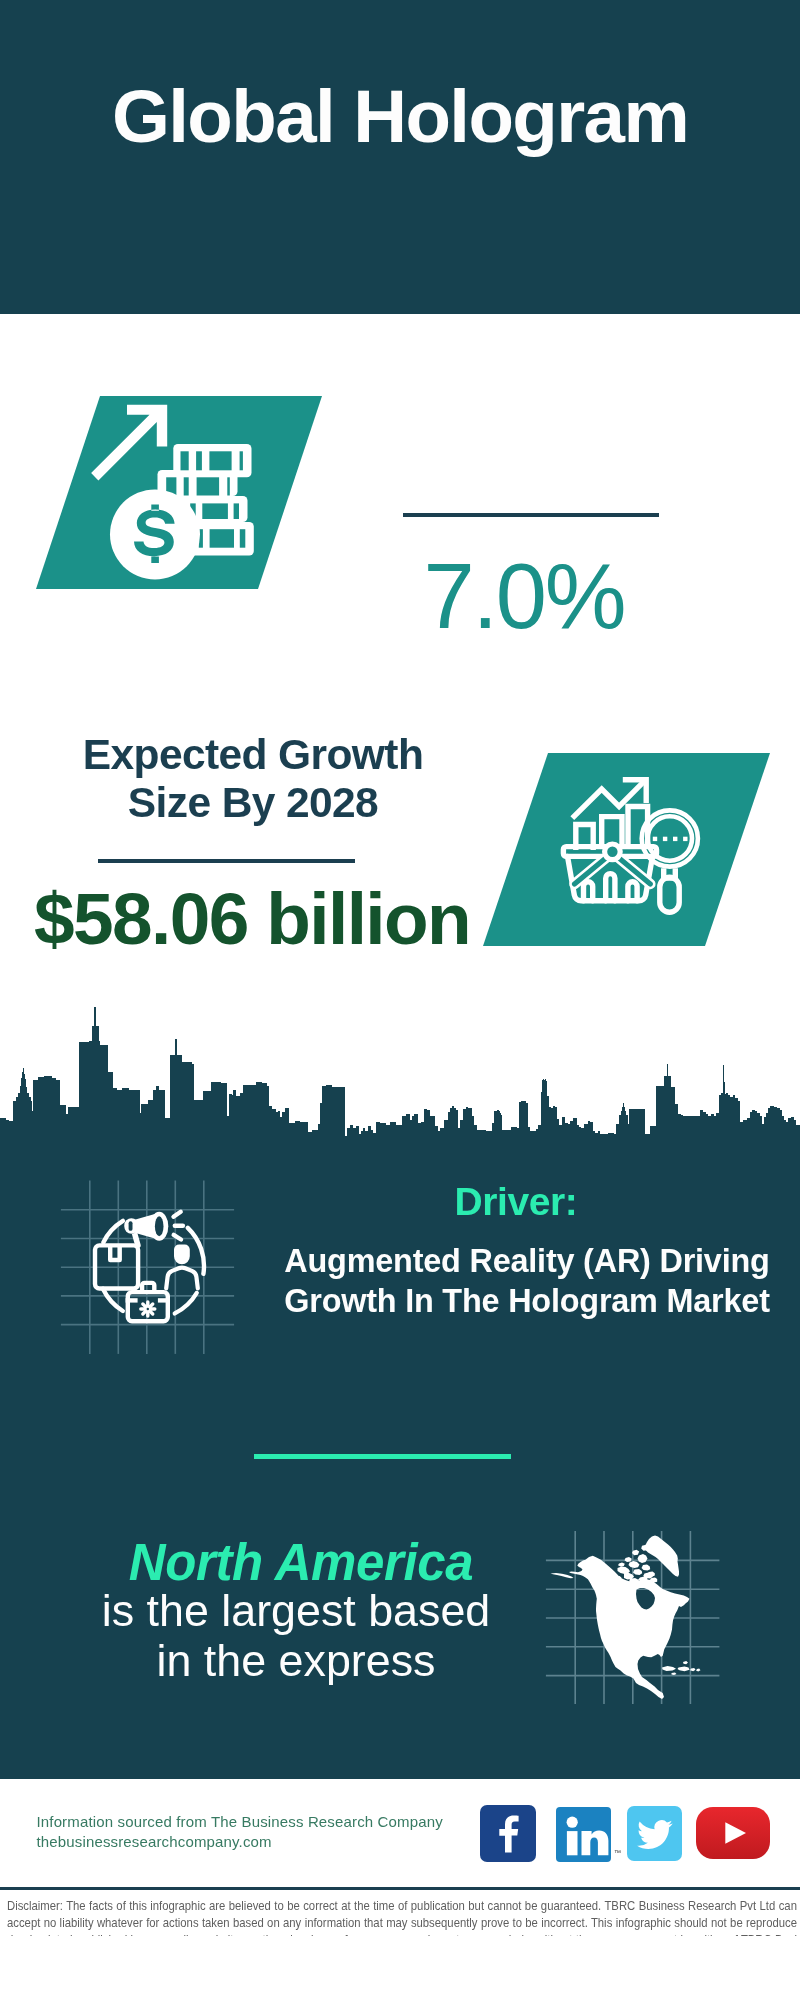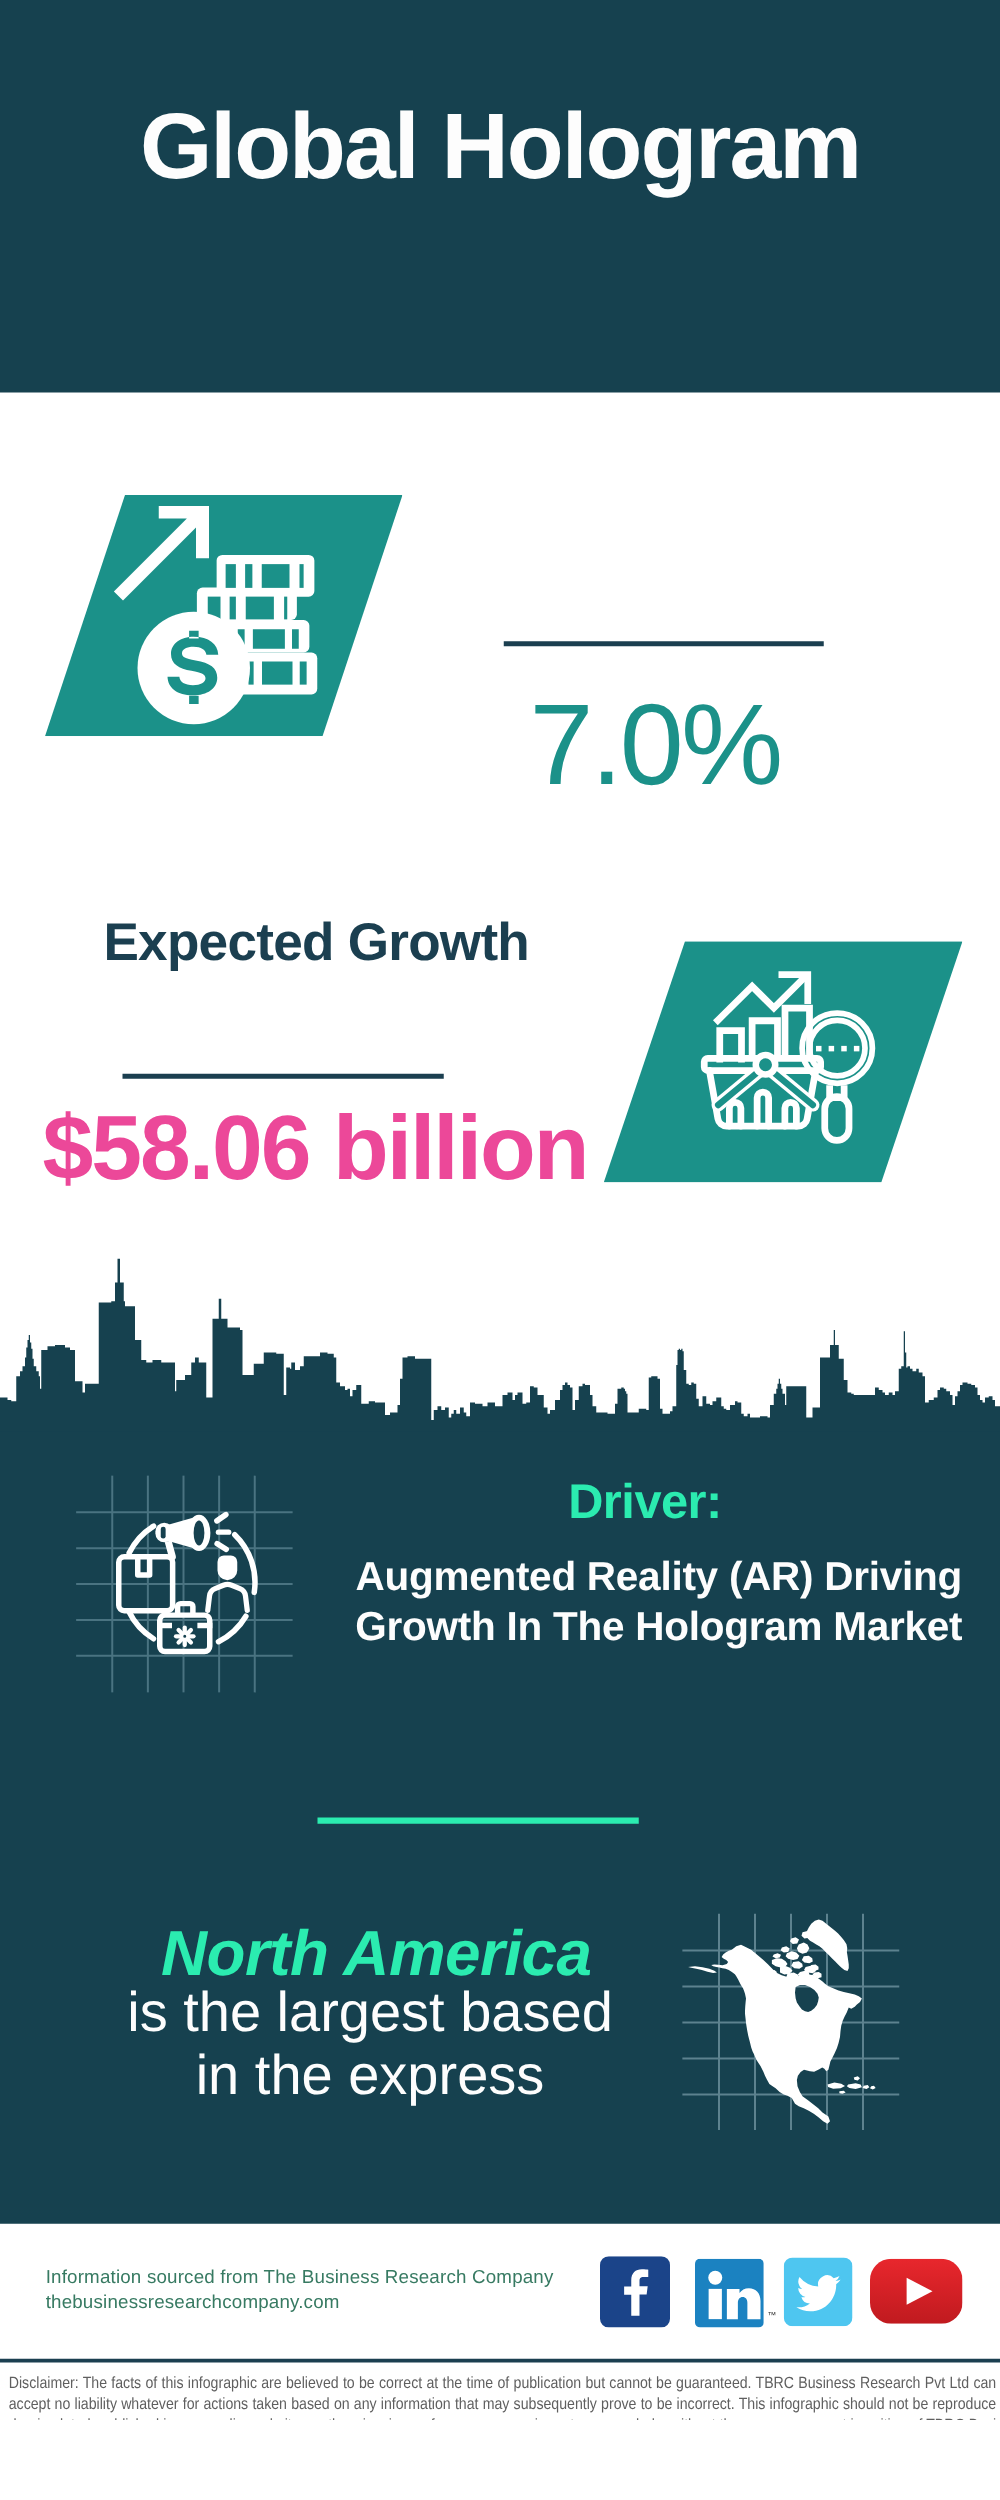--- a/index.html
+++ b/index.html
@@ -12,21 +12,21 @@
   .para{position:absolute;background:#1b9189;}
   .para1{left:36px;top:396px;width:286px;height:193px;clip-path:polygon(64px 0, 286px 0, 222px 193px, 0 193px);}
   .sec1-title{position:absolute;left:339px;top:383px;width:400px;text-align:center;color:#1b3f50;font-weight:bold;font-size:42px;line-height:48px;letter-spacing:-0.6px;}
   .rule{position:absolute;background:#1b3f50;height:4px;}
   .rule1{left:403px;top:513px;width:256px;}
   .sec1-value{position:absolute;left:324px;top:550px;width:400px;text-align:center;color:#1b9189;font-weight:normal;font-size:92px;line-height:92px;letter-spacing:-2.2px;}
 
   .para2{left:483px;top:753px;width:287px;height:193px;clip-path:polygon(65px 0, 287px 0, 222px 193px, 0 193px);}
   .sec2-title{position:absolute;left:53px;top:731px;width:400px;text-align:center;color:#1b3f50;font-weight:bold;font-size:42.5px;line-height:48px;letter-spacing:-0.6px;}
   .rule2{left:98px;top:859px;width:257px;}
-  .sec2-value{position:absolute;left:16px;top:873px;width:472px;text-align:center;color:#ec4899;font-weight:bold;font-size:73px;line-height:92px;letter-spacing:-1.6px;white-space:nowrap;}
+  .sec2-value{position:absolute;left:16px;top:873px;width:472px;text-align:center;color:#14532d;font-weight:bold;font-size:73px;line-height:92px;letter-spacing:-1.6px;white-space:nowrap;}
 
   .darkband{position:absolute;left:0;top:1140px;width:800px;height:639px;background:#16414f;}
 
   .driver-label{position:absolute;left:266px;top:1182px;width:500px;text-align:center;color:#2becb0;font-weight:bold;font-size:39px;line-height:40px;letter-spacing:-0.4px;}
   .driver-text{position:absolute;left:227px;top:1241px;width:600px;text-align:center;color:#fdfdfd;font-weight:bold;font-size:32.4px;line-height:40px;letter-spacing:-0.2px;white-space:nowrap;}
 
   .rule3{position:absolute;left:254px;top:1454px;width:257px;height:5px;background:#2becb0;}
 
   .region-name{position:absolute;left:51px;top:1541px;width:500px;text-align:center;color:#2becb0;font-weight:bold;font-size:51px;line-height:44px;letter-spacing:-0.4px;font-style:italic;}
   .region-sub{position:absolute;left:46px;top:1585px;width:500px;text-align:center;color:#fdfdfd;font-weight:normal;font-size:44.8px;line-height:50px;}
@@ -138,20 +138,21 @@
   <rect x="673.0" y="836.7" width="4.4" height="4.4"></rect>
   <rect x="683.1" y="836.7" width="4.4" height="4.4"></rect>
  </g>
  <g fill="none" stroke="#ffffff" stroke-width="5.4" stroke-linejoin="round">
   <path d="M663.7 868.2 v9.8 h11.6 v-9.8"></path>
   <rect x="659.8" y="877.3" width="19.4" height="35" rx="9.7"></rect>
  </g>
 </svg>
   <div class="sec2-title">
     <div>Expected Growth</div>
+    <div>Size By 2028</div>
   </div>
   <div class="rule rule2"></div>
   <div class="sec2-value">$58.06 billion</div>
 
   <div class="darkband"></div>
   <svg class="icon-svg" style="left:0;top:0;" width="800" height="2000" viewBox="0 0 800 2000">
   <path fill="#16414f" d="M0,1145 L0,1118 L3,1118 L6,1118 L6,1120 L9,1120 L9,1121 L13,1121 L13,1101 L16,1101 L16,1097 L18,1097 L18,1093 L20,1093 L20,1086 L21,1086 L21,1078 L22,1078 L22,1072 L23,1072 L23,1068 L24,1068 L24,1074 L25,1074 L25,1079 L26,1079 L26,1087 L27,1087 L27,1093 L29,1093 L29,1097 L31,1097 L31,1101 L32,1101 L32,1111 L33,1111 L33,1080 L38,1080 L38,1077 L44,1077 L44,1076 L52,1076 L52,1078 L56,1078 L56,1080 L60,1080 L60,1105 L66,1105 L66,1114 L68,1114 L68,1107 L78,1107 L79,1107 L79,1042 L89,1042 L89,1041 L92,1041 L92,1026 L94,1026 L94,1007 L96,1007 L96,1026 L99,1026 L99,1041 L100,1041 L100,1045 L108,1045 L108,1072 L113,1072 L113,1088 L117,1088 L117,1090 L122,1090 L122,1088 L129,1088 L129,1090 L140,1090 L140,1113 L141,1113 L141,1104 L148,1104 L148,1100 L153,1100 L153,1090 L156,1090 L156,1086 L159,1086 L159,1090 L165,1090 L165,1118 L170,1118 L170,1055 L175,1055 L175,1039 L177,1039 L177,1055 L182,1055 L182,1062 L192,1062 L192,1064 L194,1064 L194,1100 L203,1100 L203,1091 L211,1091 L211,1082 L220,1082 L221,1082 L221,1083 L227,1083 L227,1116 L229,1116 L229,1094 L232,1094 L232,1095 L233,1095 L233,1090 L236,1090 L236,1096 L240,1096 L240,1093 L243,1093 L243,1085 L256,1085 L256,1082 L262,1082 L262,1083 L267,1083 L267,1086 L269,1086 L269,1106 L272,1106 L272,1109 L276,1109 L276,1112 L278,1112 L278,1111 L280,1111 L280,1117 L282,1117 L282,1112 L285,1112 L285,1108 L289,1108 L289,1123 L295,1123 L295,1121 L300,1121 L300,1122 L308,1122 L308,1132 L312,1132 L312,1130 L318,1130 L318,1124 L320,1124 L320,1103 L322,1103 L322,1086 L326,1086 L326,1085 L332,1085 L332,1087 L345,1087 L345,1136 L347,1136 L347,1128 L350,1128 L350,1125 L353,1125 L353,1128 L356,1128 L356,1126 L359,1126 L359,1134 L361,1134 L361,1131 L363,1131 L363,1128 L365,1128 L365,1131 L368,1131 L368,1126 L371,1126 L371,1130 L373,1130 L373,1133 L376,1133 L376,1122 L380,1122 L380,1123 L386,1123 L386,1125 L390,1125 L390,1122 L396,1122 L396,1125 L400,1125 L402,1125 L402,1116 L406,1116 L406,1114 L410,1114 L410,1120 L412,1120 L412,1116 L414,1116 L414,1114 L418,1114 L418,1123 L421,1123 L421,1122 L424,1122 L424,1109 L427,1109 L427,1110 L430,1110 L430,1116 L435,1116 L435,1126 L438,1126 L438,1131 L440,1131 L440,1128 L444,1128 L444,1120 L448,1120 L448,1112 L450,1112 L450,1108 L452,1108 L452,1106 L454,1106 L454,1108 L456,1108 L456,1110 L458,1110 L458,1128 L460,1128 L460,1120 L463,1120 L463,1109 L466,1109 L466,1107 L468,1107 L468,1108 L472,1108 L472,1116 L474,1116 L474,1125 L477,1125 L477,1130 L486,1130 L486,1131 L492,1131 L492,1123 L494,1123 L494,1111 L497,1111 L497,1110 L499,1110 L499,1111 L500,1111 L500,1113 L501,1113 L501,1115 L502,1115 L502,1130 L511,1130 L511,1127 L517,1127 L517,1128 L519,1128 L519,1102 L521,1102 L521,1101 L526,1101 L526,1103 L528,1103 L528,1127 L530,1127 L530,1131 L536,1131 L536,1129 L538,1129 L538,1125 L541,1125 L541,1092 L542,1092 L542,1080 L543,1080 L543,1079 L544,1079 L544,1080 L545,1080 L545,1079 L546,1079 L546,1081 L547,1081 L547,1096 L549,1096 L549,1107 L551,1107 L551,1108 L553,1108 L553,1106 L555,1106 L555,1107 L557,1107 L557,1119 L559,1119 L559,1125 L562,1125 L562,1117 L565,1117 L565,1123 L568,1123 L568,1124 L570,1124 L570,1121 L573,1121 L573,1118 L577,1118 L577,1125 L579,1125 L579,1127 L581,1127 L581,1128 L584,1128 L584,1124 L588,1124 L588,1121 L590,1121 L590,1122 L593,1122 L593,1131 L595,1131 L595,1133 L598,1133 L598,1131 L600,1131 L600,1134 L608,1134 L608,1133 L614,1133 L614,1134 L616,1134 L616,1124 L619,1124 L619,1115 L621,1115 L621,1111 L622,1111 L622,1107 L623,1107 L623,1103 L624,1103 L624,1107 L625,1107 L625,1111 L626,1111 L626,1115 L628,1115 L628,1124 L629,1124 L629,1109 L645,1109 L645,1134 L650,1134 L650,1126 L656,1126 L656,1086 L664,1086 L664,1076 L667,1076 L667,1064 L668,1064 L668,1076 L671,1076 L671,1087 L675,1087 L675,1104 L678,1104 L678,1114 L681,1114 L681,1115 L683,1115 L683,1116 L700,1116 L700,1110 L703,1110 L703,1112 L706,1112 L706,1114 L708,1114 L708,1116 L711,1116 L711,1114 L714,1114 L714,1116 L716,1116 L716,1113 L719,1113 L719,1095 L721,1095 L721,1093 L723,1093 L723,1065 L724,1065 L724,1082 L725,1082 L725,1094 L726,1094 L726,1093 L728,1093 L728,1095 L730,1095 L730,1097 L733,1097 L733,1095 L735,1095 L735,1098 L738,1098 L738,1101 L740,1101 L740,1122 L743,1122 L743,1120 L747,1120 L747,1118 L750,1118 L750,1112 L752,1112 L752,1110 L755,1110 L755,1111 L757,1111 L757,1113 L760,1113 L760,1116 L762,1116 L762,1124 L764,1124 L764,1117 L766,1117 L766,1113 L768,1113 L768,1108 L770,1108 L770,1106 L774,1106 L774,1107 L777,1107 L777,1108 L780,1108 L780,1110 L782,1110 L782,1116 L784,1116 L784,1120 L786,1120 L786,1122 L788,1122 L788,1118 L791,1118 L791,1117 L794,1117 L794,1120 L796,1120 L796,1125 L800,1125 L800,1145 Z"></path>
 </svg>
 
   <svg class="icon-svg" style="left:0;top:0;" width="800" height="2000" viewBox="0 0 800 2000">

